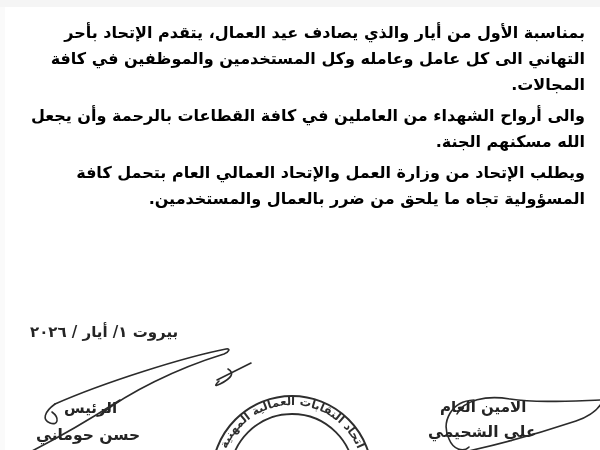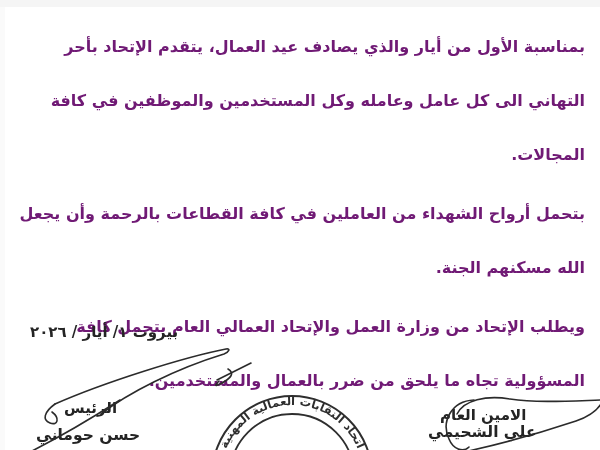--- a/index.html
+++ b/index.html
@@ -20,40 +20,40 @@
     background: #f5f5f5;
   }
   .scan-edge-left {
     position: absolute; top: 7px; left: 0; bottom: 0; width: 5px;
     background: #fafafa;
   }
   .doc-text {
     position: absolute; top: 20px; right: 15px; left: 15px;
     direction: rtl; text-align: right;
     font-size: 16px; font-weight: 700;
-    line-height: 54px;
-    color: #701a75;
+    line-height: 26px;
+    color: #000000;
   }
   .doc-text p { margin: 0 0 5px 0; }
   .dateline {
     position: absolute; top: 323px; left: 30px;
     direction: rtl;
     font-size: 15px; font-weight: 700; color: #242424;
     white-space: nowrap;
   }
   .sig-title, .sig-name {
     position: absolute;
     direction: rtl; white-space: nowrap;
     font-weight: 700; color: #242424;
   }
   .sig-title { font-size: 15px; }
   .sig-name  { font-size: 15.5px; }
   .sig-title.president  { top: 399px; left: 64px; }
   .sig-name.president   { top: 426px; left: 36px; }
-  .sig-title.secretary  { top: 398px; left: 440px; margin-top: 8px; }
+  .sig-title.secretary  { top: 398px; left: 440px; }
   .sig-name.secretary   { top: 423px; left: 428px; }
   .overlay-svg {
     position: absolute; top: 0; left: 0;
     pointer-events: none;
   }
   .ink-stroke { fill: none; stroke: #2b2b2b; stroke-width: 1.6; stroke-linecap: round; }
   .stamp-circle { fill: none; stroke: #2e2e2e; }
   .stamp-ring-text {
     font-family: "DejaVu Sans", sans-serif;
     font-size: 11.5px; font-weight: 700;
@@ -63,21 +63,21 @@
 </head>
 <body>
 
 <div class="page">
 
   <div class="scan-edge-top"></div>
   <div class="scan-edge-left"></div>
 
   <div class="doc-text">
     <p>بمناسبة الأول من أيار والذي يصادف عيد العمال، يتقدم الإتحاد بأحر التهاني الى كل عامل وعامله وكل المستخدمين والموظفين في كافة المجالات.</p>
-    <p>بتحمل أرواح الشهداء من العاملين في كافة القطاعات بالرحمة وأن يجعل الله مسكنهم الجنة.</p>
+    <p>والى أرواح الشهداء من العاملين في كافة القطاعات بالرحمة وأن يجعل الله مسكنهم الجنة.</p>
     <p>ويطلب الإتحاد من وزارة العمل والإتحاد العمالي العام بتحمل كافة المسؤولية تجاه ما يلحق من ضرر بالعمال والمستخدمين.</p>
   </div>
 
   <div class="dateline">بيروت ١/ أيار / ٢٠٢٦</div>
 
   <div class="sig-title president">الرئيس</div>
   <div class="sig-name president">حسن حوماني</div>
 
   <div class="sig-title secretary">الامين العام</div>
   <div class="sig-name secretary">علي الشحيمي</div>

